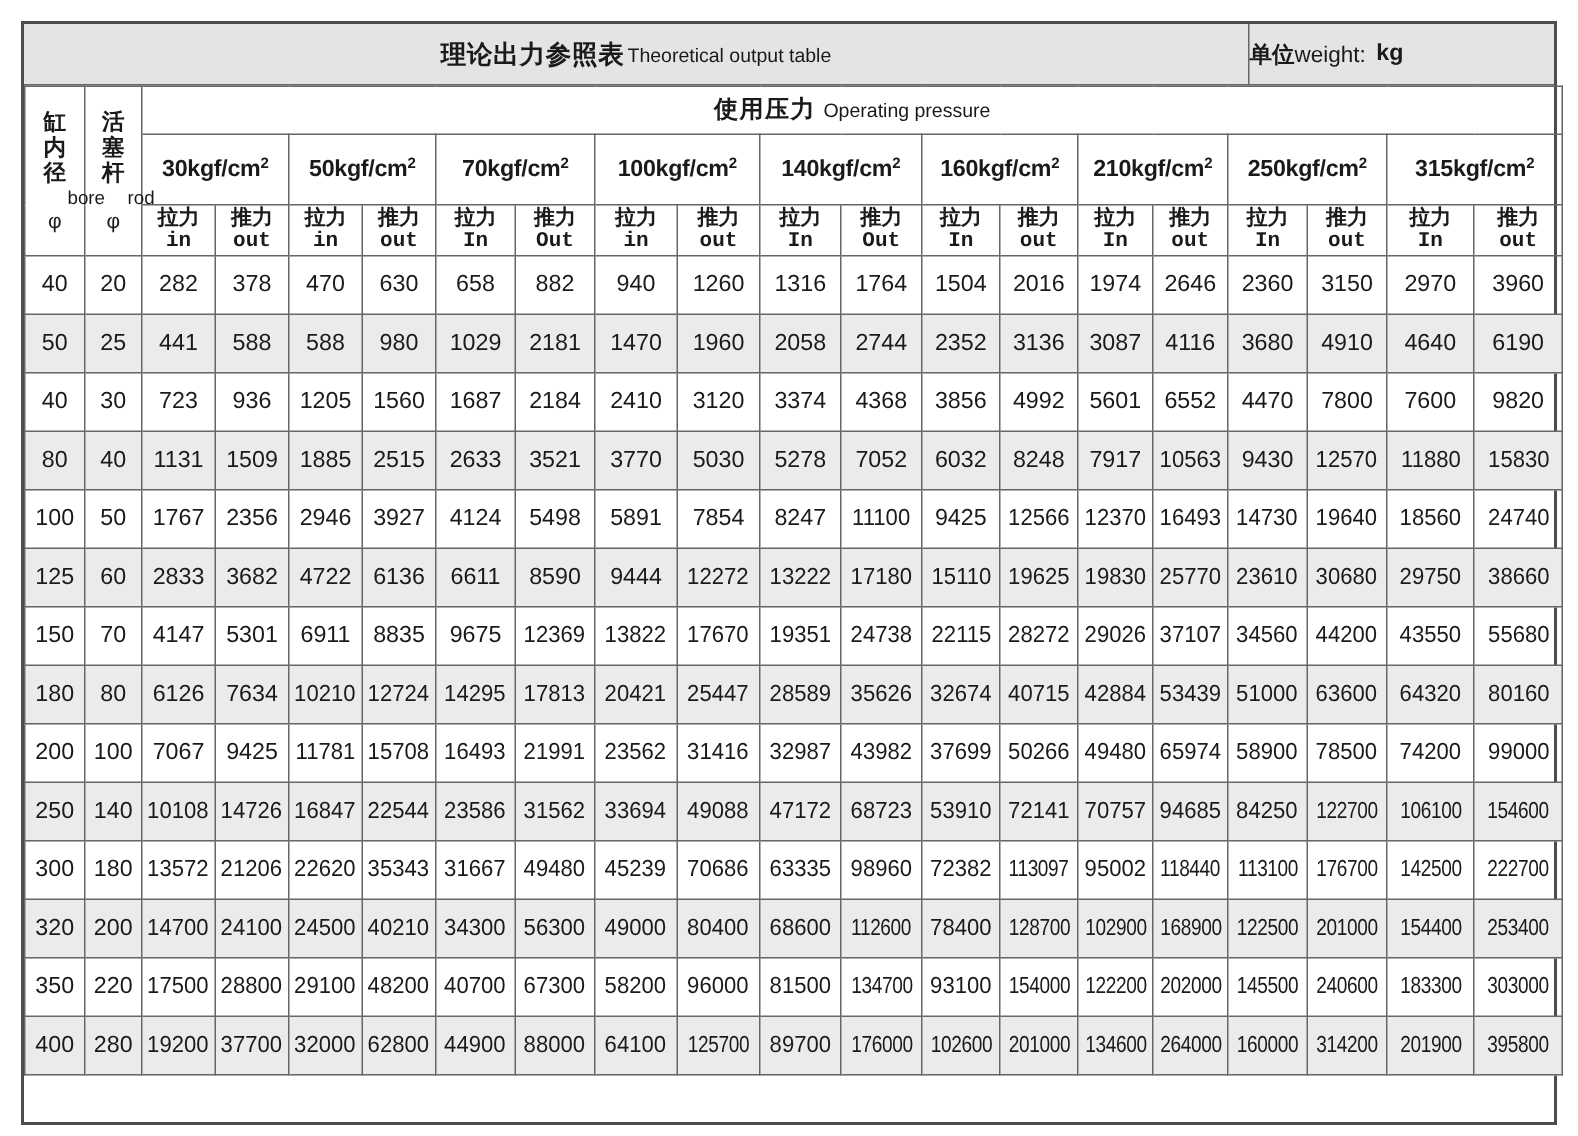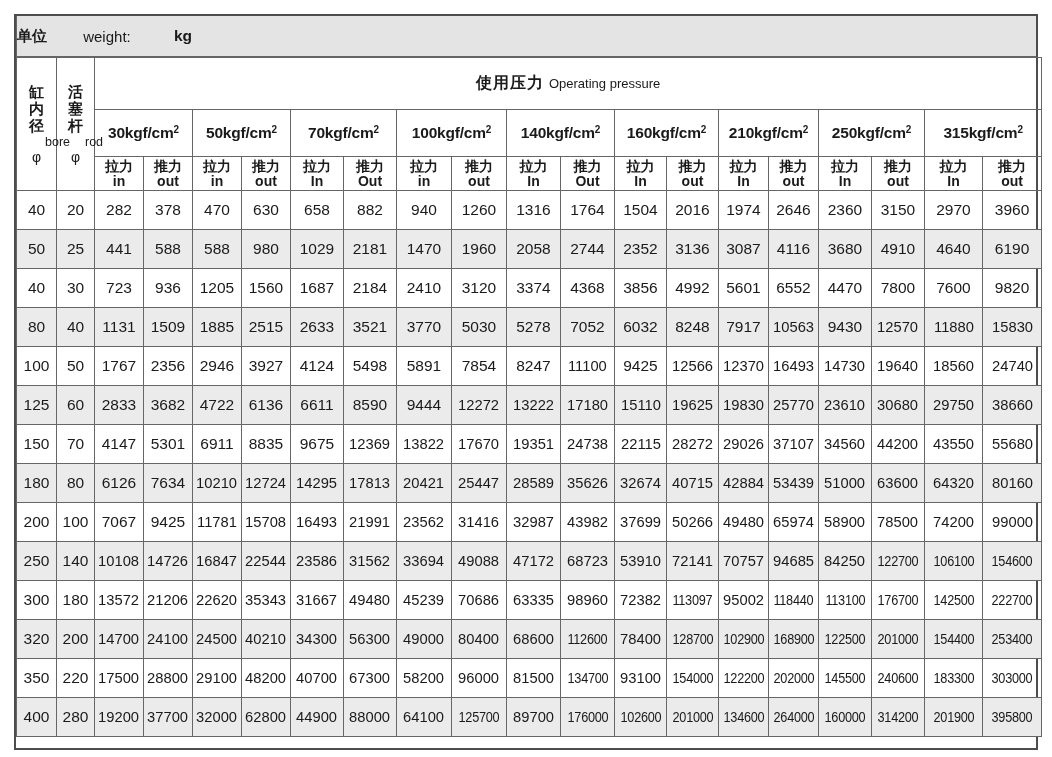--- a/index.html
+++ b/index.html
@@ -22,64 +22,68 @@
     display: flex; height: 41px;
     background: #e4e4e4;
     border-bottom: 1px solid #666;
   }
   .title-main {
     flex: 1; display: flex; align-items: center; justify-content: center;
   }
   .title-zh { font-weight: bold; font-size: 17px; letter-spacing: 0.5px; }
   .title-en { font-size: 13px; margin-left: 2px; }
   .unit-cell {
-    width: 176px; border-left: 1px solid #666;
-    display: flex; align-items: center; justify-content: space-between;
+    width: 204px; border-left: 1px solid #666;
+    display: flex; align-items: center; justify-content: flex-start;
     font-size: 15px;
   }
   .unit-zh { font-weight: bold; }
   .unit-en { font-weight: normal; }
   .unit-val { font-weight: bold; margin-left: 7px; font-size: 15.5px; }
   
   table.output-table {
     border-collapse: collapse; table-layout: fixed;
     width: 1020px;
   }
   .output-table th, .output-table td {
     border: 1px solid #666;
     text-align: center; vertical-align: middle;
     white-space: nowrap; overflow: visible;
     padding: 0;
     background: transparent;
     font-weight: normal;
   }
-  tr.pressure-title-row th.pressure-title { height: 52px; }
+  tr.pressure-title-row th.pressure-title { height: 32px; }
   .pt-zh { font-weight: bold; font-size: 16px; letter-spacing: 1px; }
   .pt-en { font-size: 13px; margin-left: 5px; }
   th.bore-head, th.rod-head { vertical-align: middle; }
   .vchar { font-weight: bold; font-size: 15px; line-height: 17px; }
   .vlatin { font-size: 12.5px; line-height: 14px; margin-top: 1px; margin-left: 28px; }
   .vphi  { font-size: 14px; line-height: 16px; }
   tr.pressure-row th { height: 47px; font-weight: bold; font-size: 15.5px; letter-spacing: -0.2px; }
   tr.pressure-row th .sup { font-size: 10px; vertical-align: 5px; }
-  tr.subhead-row th { height: 34px; }
+  tr.subhead-row th { height: 34px; font-family: Liberation Mono, monospace; }
   .sub-zh { font-weight: bold; font-size: 14px; line-height: 16px; }
   .sub-en { font-weight: bold; font-size: 14px; line-height: 15px; }
   tbody tr { height: 39px; }
   tbody tr.alt td { background: #ebebeb; }
   td .val { display: inline-block; font-size: 15.5px; }
   td .sx95 { transform: scaleX(0.95); }
   td .sx82 { transform: scaleX(0.82); letter-spacing: -0.3px; }
 </style>
 </head>
 <body>
 
 <div class="table-wrap">
 
   <div class="title-bar">
+    <div class="title-main">
+      <span class="title-zh">理论出力参照表</span>
+        <span class="title-en">Theoretical output table</span>
+    </div>
     <div class="unit-cell">
       <span class="unit-zh">单位</span>
         <span class="unit-en">weight:</span>
         <span class="unit-val">kg</span>
     </div>
   </div>
 
   <table class="output-table">
     <colgroup id="colgroup">
         <col style="width: 40px;">

